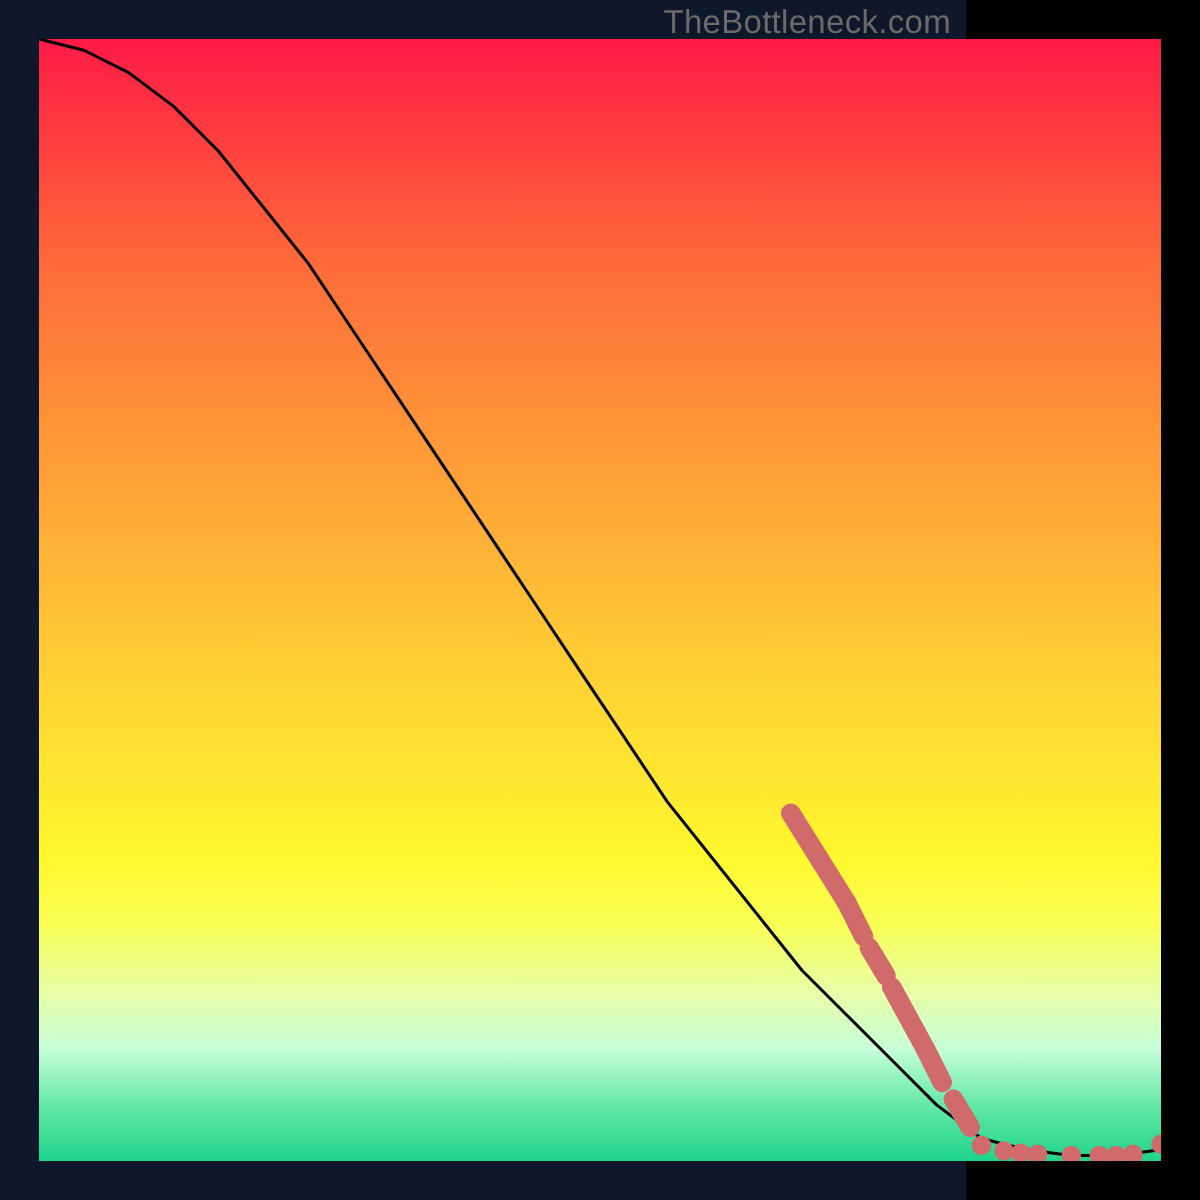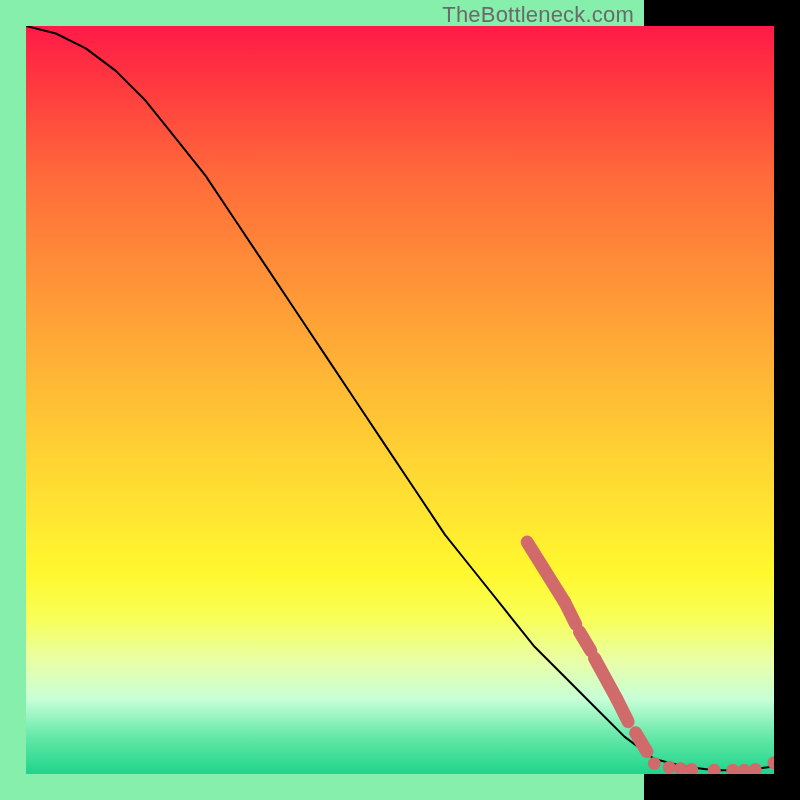--- a/index.html
+++ b/index.html
@@ -8,21 +8,21 @@
     width: 800px;
     height: 800px;
     background: #000;
     font-family: Arial, Helvetica, sans-serif;
     overflow: hidden;
   }
   .stage {
     position: relative;
     width: 644px;
     height: 800px;
-    background: #86efac;
+    background: #0f172a;
   }
   .watermark {
     position: absolute;
     top: 2px;
     right: 10px;
     color: #6a6a6a;
     font-size: 22px;
     letter-spacing: 0.2px;
     font-weight: 500;
     z-index: 50;

